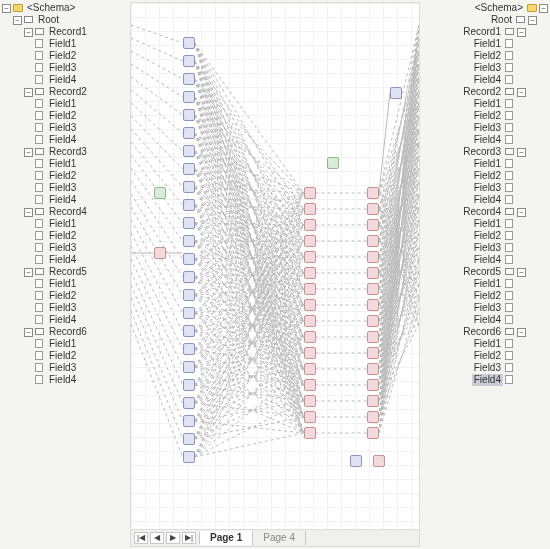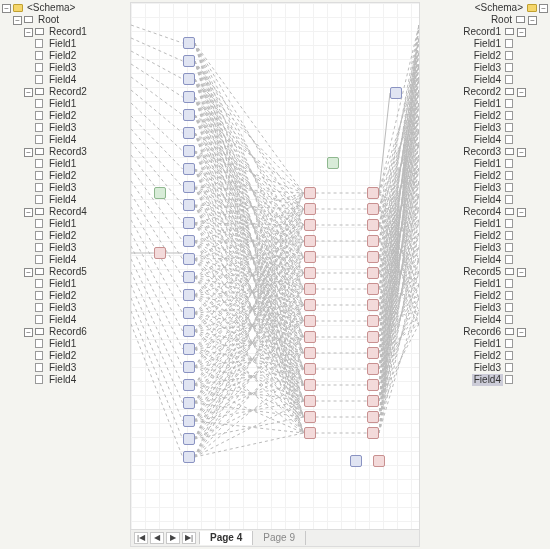--- a/index.html
+++ b/index.html
@@ -752,17 +752,17 @@
       </div>
 </div>
 
 <div class="footer">
   <div class="nav">
     <button>|◀</button>
     <button>◀</button>
     <button>▶</button>
     <button>▶|</button>
   </div>
-  <div class="tab active">Page 4</div>
-  <div class="tab inactive">Page 9</div>
+  <div class="tab active">Page 1</div>
+  <div class="tab inactive">Page 4</div>
 </div>
 
 </div>
 
 </body></html>

